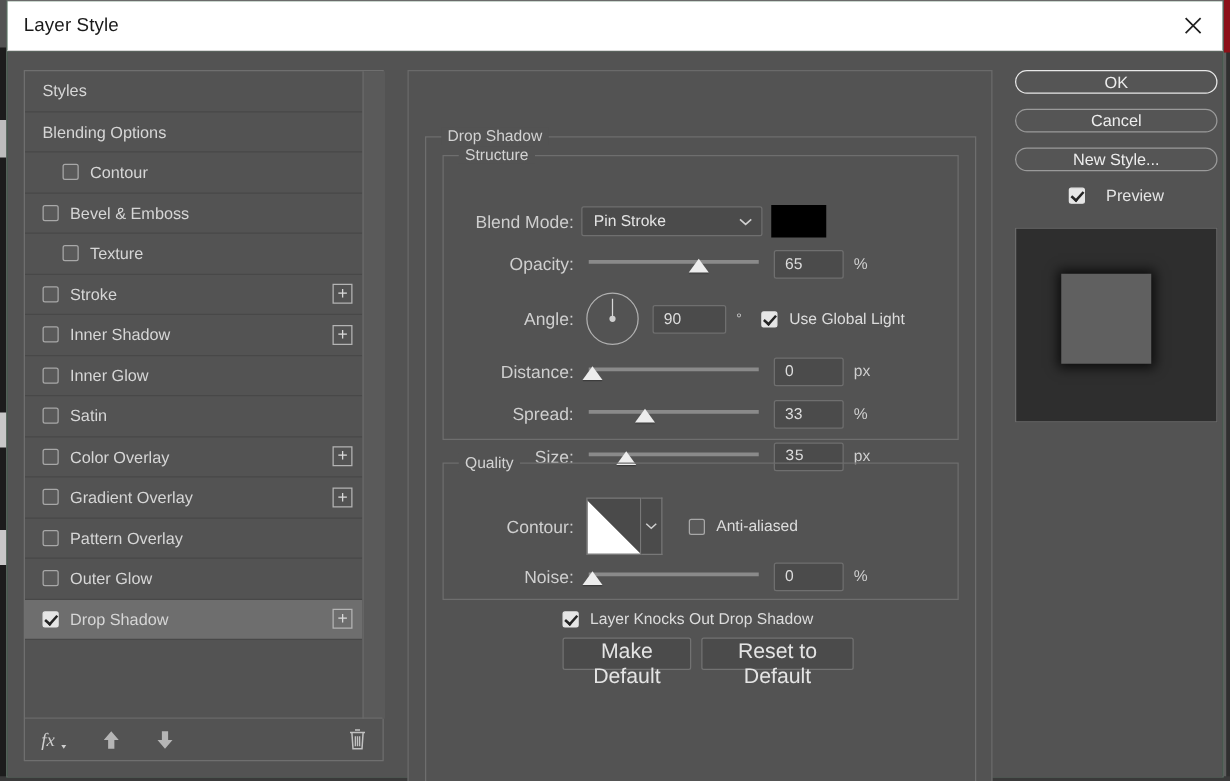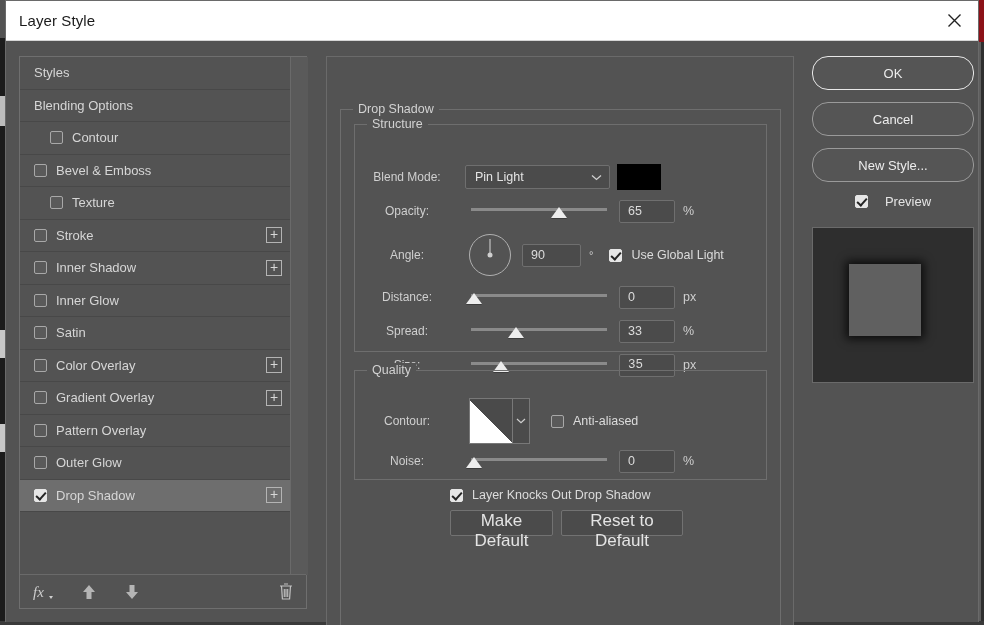--- a/index.html
+++ b/index.html
@@ -224,22 +224,22 @@
 
   .field-row {
     position: absolute;
     left: 0;
     height: 24px;
     display: flex;
     align-items: center;
   }
   .lbl {
     color: #cfcfcf;
-    font-size: 12px;
-    text-align: center;
+    font-size: 14px;
+    text-align: right;
     white-space: nowrap;
   }
 
   
   .select {
     position: relative;
     height: 24px;
     background: #4b4b4b;
     border: 1px solid #6f6f6f;
     border-radius: 2px;
@@ -371,21 +371,21 @@
   }
 
   
   .right-col {
     position: absolute;
     left: 806px; top: 15px;
     width: 162px;
   }
   .pill {
     display: block;
-    width: 162px; height: 34px;
+    width: 162px; height: 19px;
     background: #555555;
     border: 1px solid #9a9a9a;
     border-radius: 16px;
     color: #ededed;
     font-size: 13px;
     margin-bottom: 12px;
     cursor: pointer;
     font-family: "Liberation Sans", sans-serif;
   }
   .pill.primary { border-color: #e8e8e8; }
@@ -540,21 +540,21 @@
 
         <div class="group grp-drop">
           <span class="group-title">Drop Shadow</span>
 
           <div class="group grp-structure">
             <span class="group-title">Structure</span>
 
             <div class="field-row" style="top:40px; left:0; width:413px;">
               <span class="lbl" style="width:104px;">Blend Mode:</span>
               <div class="select" style="margin-left:6px; width:145px;">
-                <span>Pin Light</span>
+                <span>Pin Stroke</span>
                 <span class="chev">
                   <svg width="11" height="7" viewBox="0 0 11 7">
                     <path d="M1 1.5 L5.5 5.5 L10 1.5" stroke="#d0d0d0" stroke-width="1.3" fill="none"></path>
                   </svg>
                 </span>
               </div>
               <div class="swatch" style="margin-left:7px;"></div>
             </div>
 
             <div class="field-row" style="top:74px; left:0; width:413px;">

